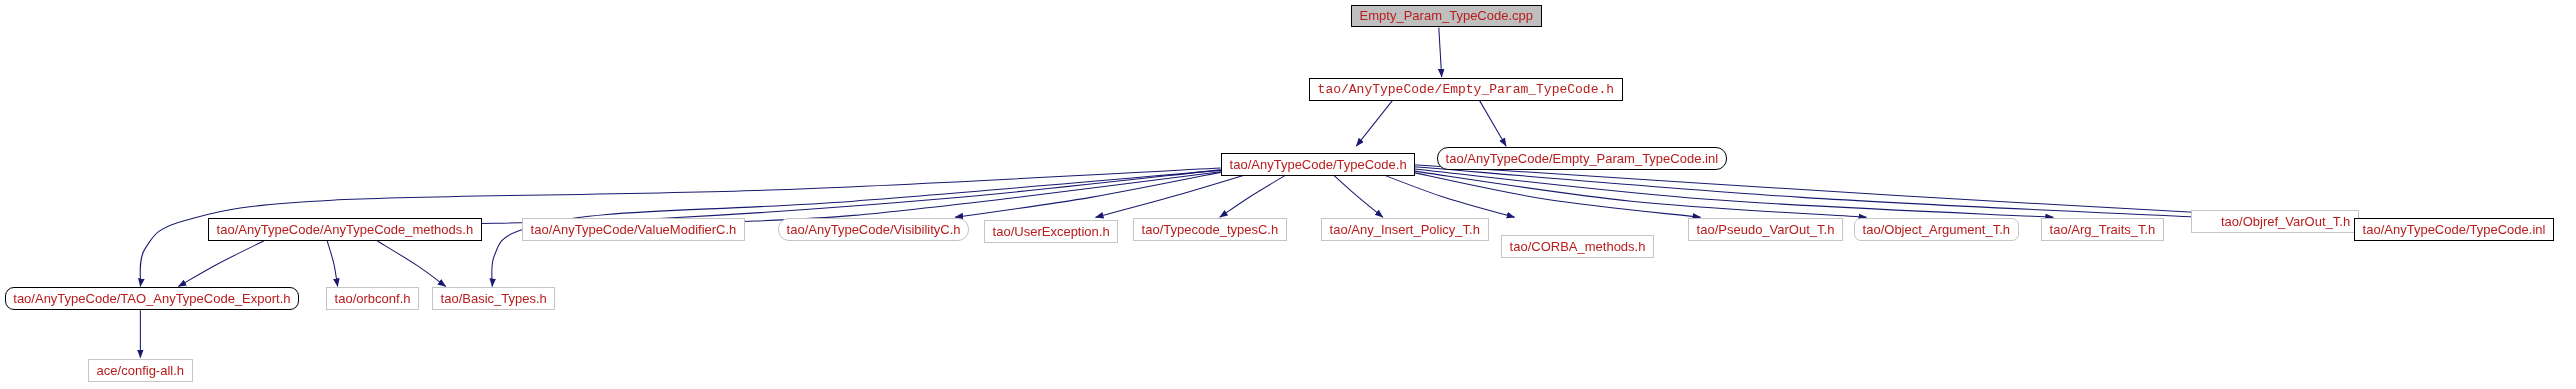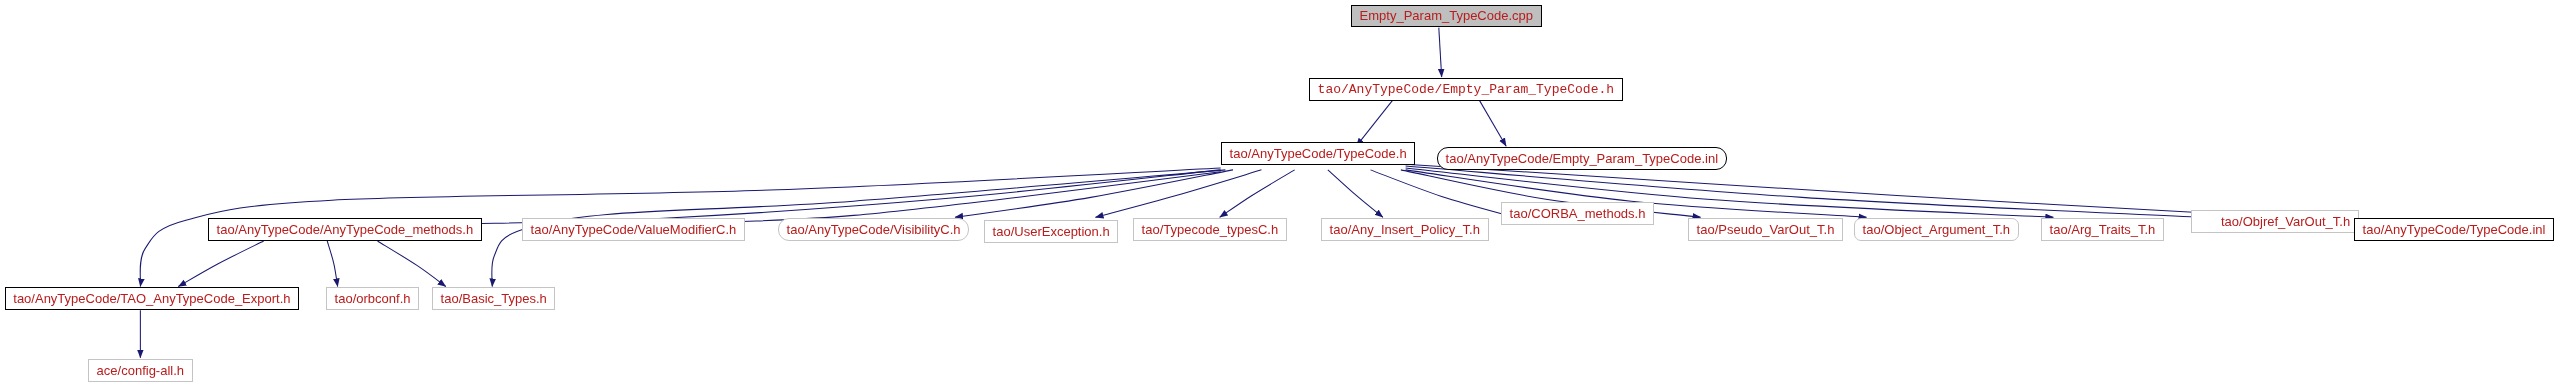--- a/index.html
+++ b/index.html
@@ -57,33 +57,33 @@
         <path d="M1482,173C1568.3333333333333,178.5 1833.5,196 2000,206C2166.5,216 2400.8333333333335,228.5 2481,233" fill="none" stroke="#191970" stroke-width="1.1" marker-end="url(#arrow)" data-interactable="false"></path>
         <path d="M278,254C270,258 245,270 230,278C215,286 195,298 188,302" fill="none" stroke="#191970" stroke-width="1.1" marker-end="url(#arrow)" data-interactable="false"></path>
         <path d="M345,254C346.1666666666667,258 350.1666666666667,270 352,278C353.8333333333333,286 355.3333333333333,298 356,302" fill="none" stroke="#191970" stroke-width="1.1" marker-end="url(#arrow)" data-interactable="false"></path>
         <path d="M398,254C405,258.3333333333333 428,272 440,280C452,288 465,298.3333333333333 470,302" fill="none" stroke="#191970" stroke-width="1.1" marker-end="url(#arrow)" data-interactable="false"></path>
         <path d="M148,327 L148,377" fill="none" stroke="#191970" stroke-width="1.1" marker-end="url(#arrow)" data-interactable="false"></path>
       </g>
   </svg>
   <div id="node-layer" data-interactable="false">
       <div class="node root" data-interactable="false" style="left: 1351px; top: 4.7px;">Empty_Param_TypeCode.cpp</div>
       <div class="node documented" data-interactable="true" style="left: 1309px; top: 78px; font-family: Liberation Mono, monospace;">tao/AnyTypeCode/Empty_Param_TypeCode.h</div>
-      <div class="node documented" data-interactable="true" style="left: 1221px; top: 142px;">tao/AnyTypeCode/TypeCode.h</div>
+      <div class="node documented" data-interactable="true" style="left: 1221px; top: 153px;">tao/AnyTypeCode/TypeCode.h</div>
       <div class="node documented" data-interactable="true" style="left: 1437px; top: 147px; border-radius: 11px;">tao/AnyTypeCode/Empty_Param_TypeCode.inl</div>
       <div class="node documented" data-interactable="true" style="left: 208px; top: 218px;">tao/AnyTypeCode/AnyTypeCode_methods.h</div>
       <div class="node plain" data-interactable="false" style="left: 522px; top: 218px;">tao/AnyTypeCode/ValueModifierC.h</div>
       <div class="node plain" data-interactable="false" style="left: 778px; top: 218px; border-radius: 11px;">tao/AnyTypeCode/VisibilityC.h</div>
       <div class="node plain" data-interactable="false" style="left: 984px; top: 220px;">tao/UserException.h</div>
       <div class="node plain" data-interactable="false" style="left: 1133px; top: 218px;">tao/Typecode_typesC.h</div>
       <div class="node plain" data-interactable="false" style="left: 1321px; top: 218px;">tao/Any_Insert_Policy_T.h</div>
-      <div class="node plain" data-interactable="false" style="left: 1501px; top: 202px;">tao/CORBA_methods.h</div>
+      <div class="node plain" data-interactable="false" style="left: 1501px; top: 235px;">tao/CORBA_methods.h</div>
       <div class="node plain" data-interactable="false" style="left: 1688px; top: 218px;">tao/Pseudo_VarOut_T.h</div>
       <div class="node plain" data-interactable="false" style="left: 1854px; top: 218px; border-radius: 7px;">tao/Object_Argument_T.h</div>
       <div class="node plain" data-interactable="false" style="left: 2041px; top: 218px;">tao/Arg_Traits_T.h</div>
       <div class="node plain" data-interactable="false" style="left: 2191px; top: 210px; padding-left: 29px;">tao/Objref_VarOut_T.h</div>
       <div class="node documented" data-interactable="true" style="left: 2354px; top: 218px;">tao/AnyTypeCode/TypeCode.inl</div>
-      <div class="node documented" data-interactable="true" style="left: 4.7px; top: 287px;">tao/AnyTypeCode/TAO_AnyTypeCode_Export.h</div>
+      <div class="node documented" data-interactable="true" style="left: 4.7px; top: 287px; border-radius: 9px;">tao/AnyTypeCode/TAO_AnyTypeCode_Export.h</div>
       <div class="node plain" data-interactable="false" style="left: 294px; top: 287px; margin-left: 32px;">tao/orbconf.h</div>
       <div class="node plain" data-interactable="false" style="left: 432px; top: 287px;">tao/Basic_Types.h</div>
       <div class="node plain" data-interactable="false" style="left: 88px; top: 359px;">ace/config-all.h</div>
     </div>
 </div>
 
 
 </body></html>

